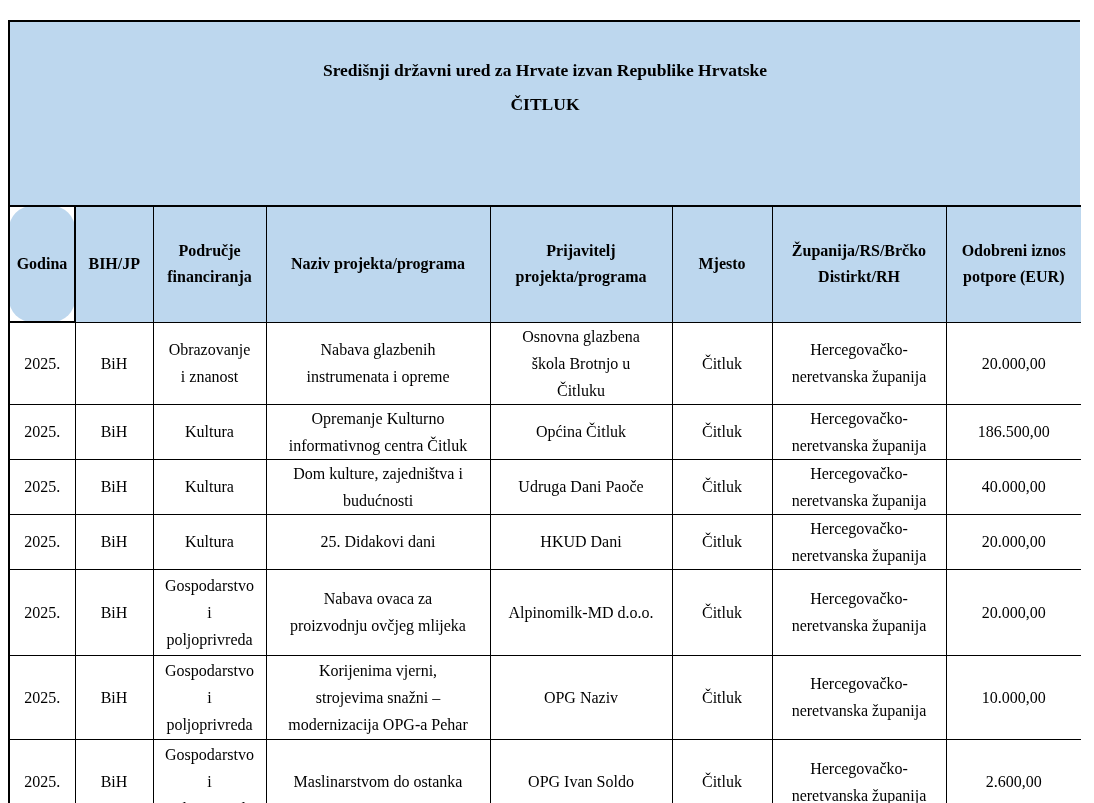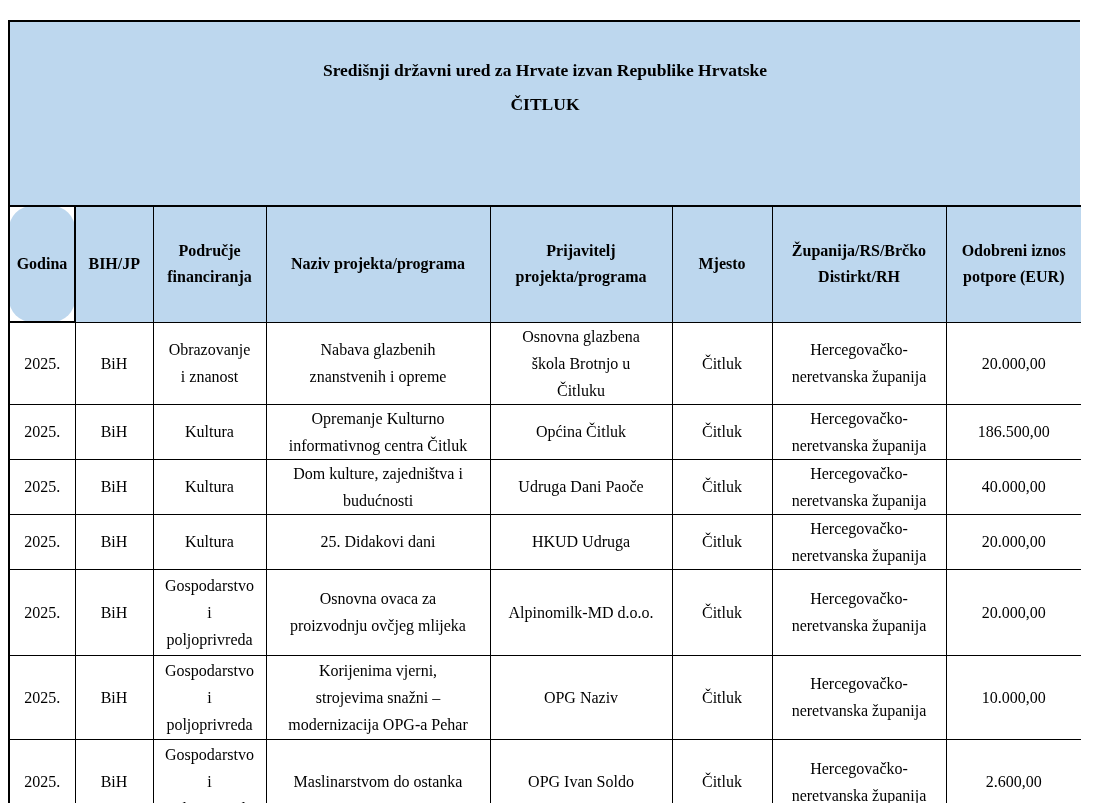--- a/index.html
+++ b/index.html
@@ -118,21 +118,21 @@
 potpore (EUR)</th>
           </tr>
       </thead>
       <tbody>
           <tr>
             <td>2025.</td>
             <td>BiH</td>
             <td>Obrazovanje
 i znanost</td>
             <td>Nabava glazbenih
-znanstvenih i opreme</td>
+instrumenata i opreme</td>
             <td>Osnovna glazbena
 škola Brotnjo u
 Čitluku</td>
             <td>Čitluk</td>
             <td>Hercegovačko-
 neretvanska županija</td>
             <td>20.000,00</td>
           </tr>
           <tr>
             <td>2025.</td>
@@ -156,33 +156,33 @@
             <td>Čitluk</td>
             <td>Hercegovačko-
 neretvanska županija</td>
             <td>40.000,00</td>
           </tr>
           <tr>
             <td>2025.</td>
             <td>BiH</td>
             <td>Kultura</td>
             <td>25. Didakovi dani</td>
-            <td>HKUD Udruga</td>
+            <td>HKUD Dani</td>
             <td>Čitluk</td>
             <td>Hercegovačko-
 neretvanska županija</td>
             <td>20.000,00</td>
           </tr>
           <tr>
             <td>2025.</td>
             <td>BiH</td>
             <td>Gospodarstvo
 i
 poljoprivreda</td>
-            <td>Osnovna ovaca za
+            <td>Nabava ovaca za
 proizvodnju ovčjeg mlijeka</td>
             <td>Alpinomilk-MD d.o.o.</td>
             <td>Čitluk</td>
             <td>Hercegovačko-
 neretvanska županija</td>
             <td>20.000,00</td>
           </tr>
           <tr>
             <td>2025.</td>
             <td>BiH</td>

